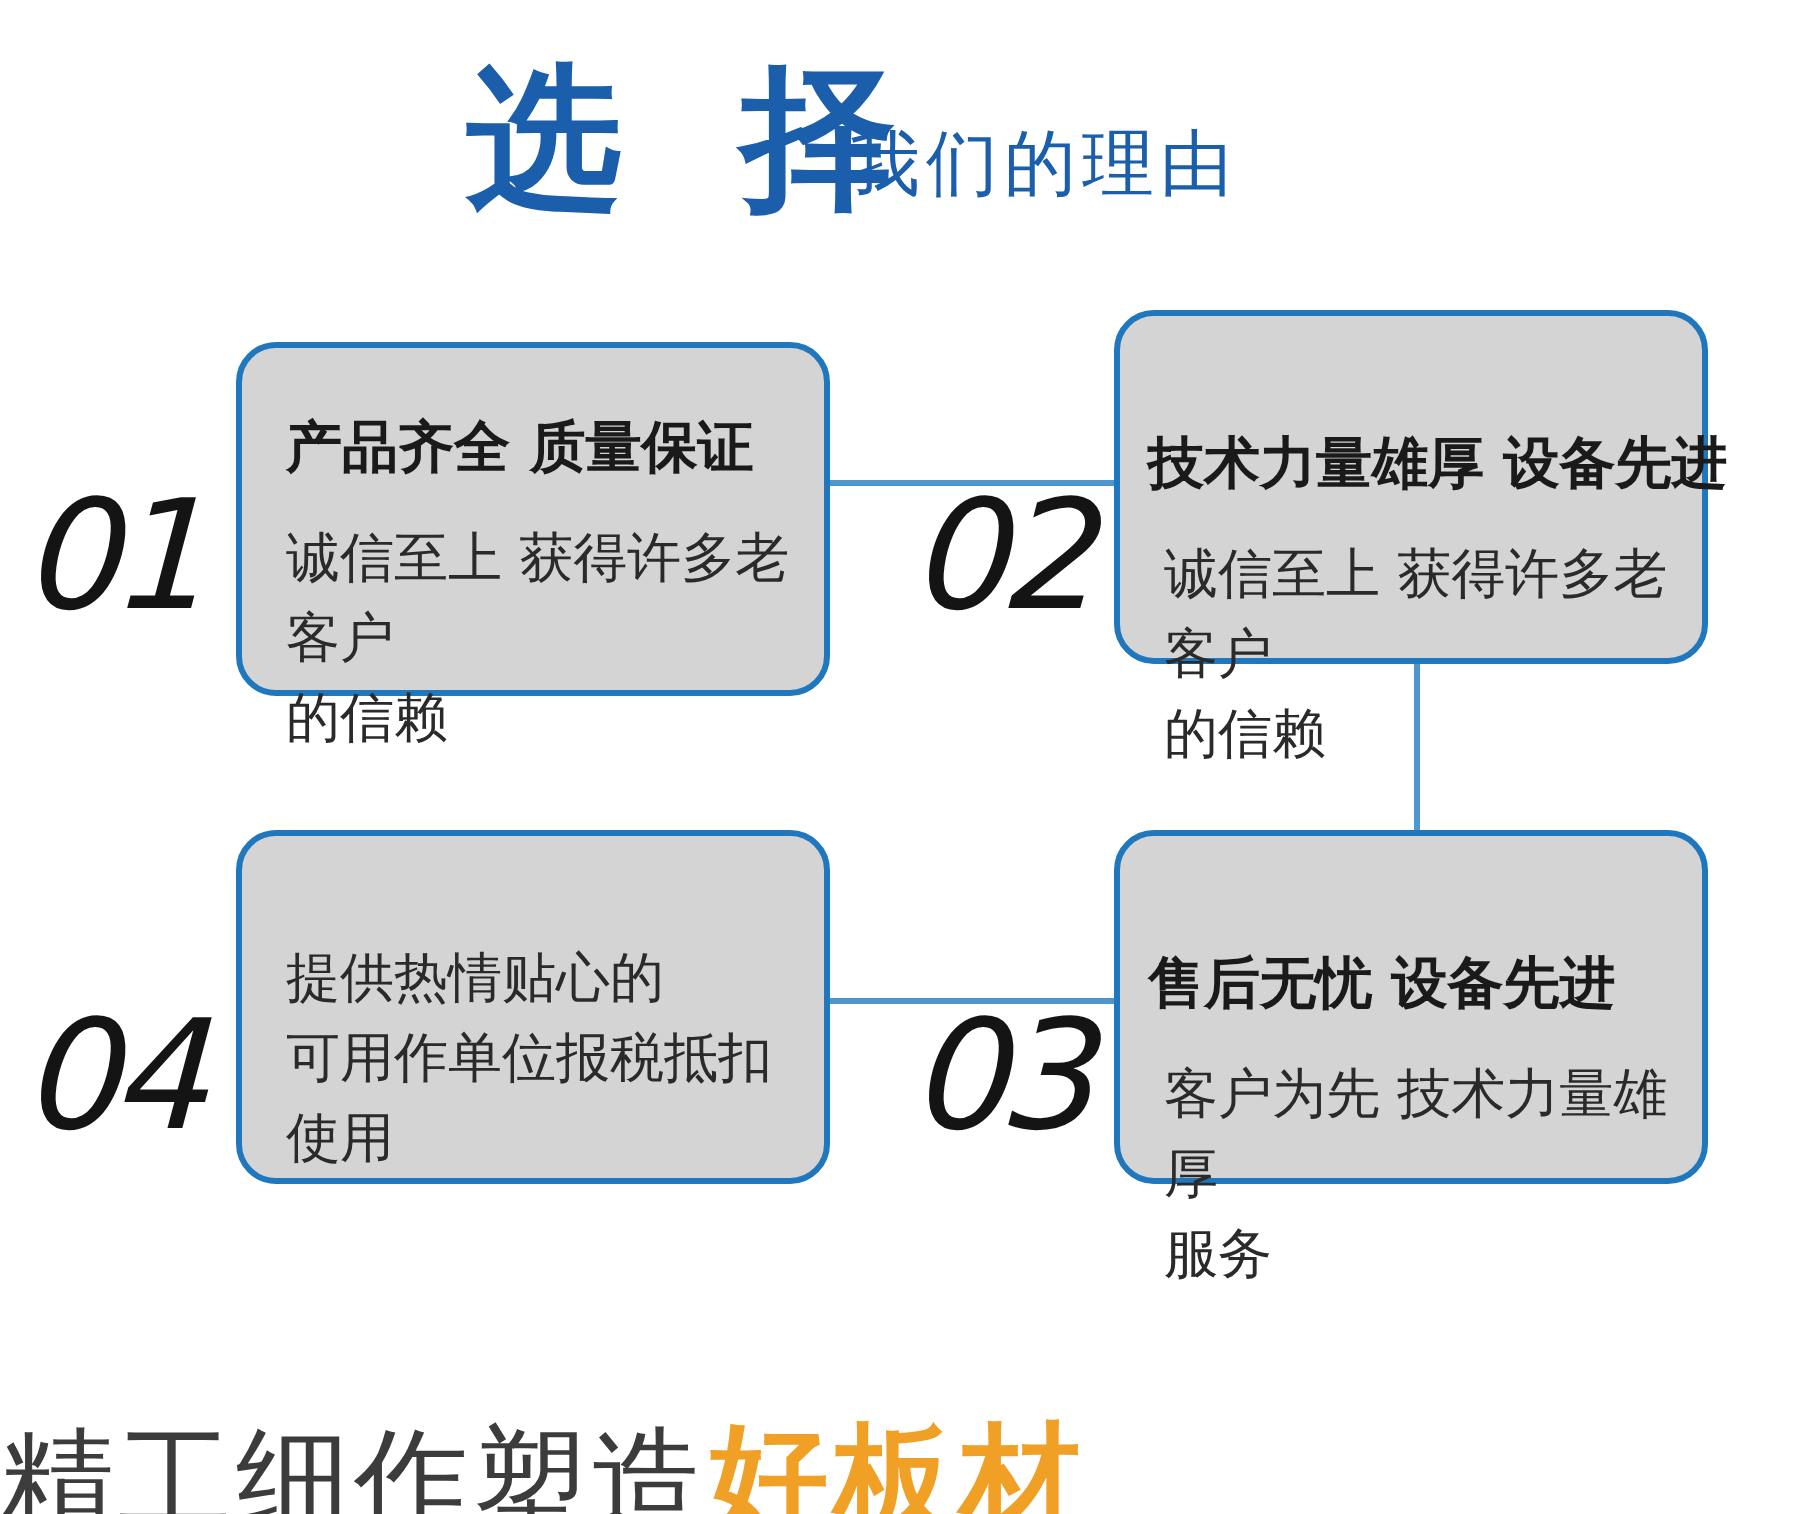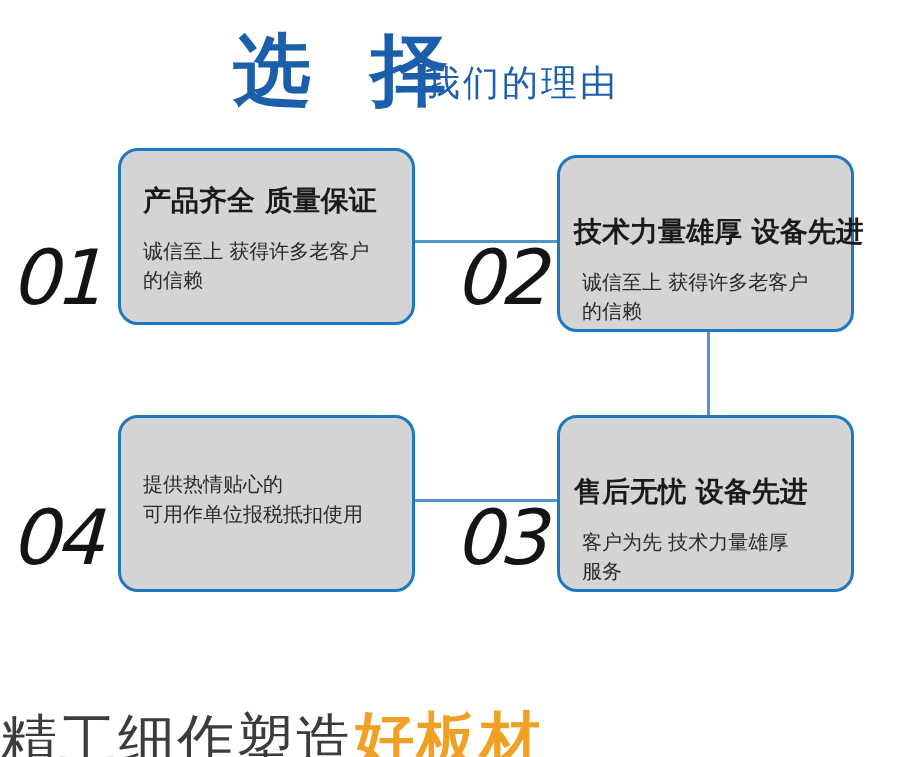--- a/index.html
+++ b/index.html
@@ -44,32 +44,32 @@
 
   
   .card{
     position:absolute;width:297px;height:177px;
     box-sizing:border-box;
     background:var(--card-bg);
     border:3px solid var(--card-border);
     border-radius:20px;
     padding:33px 10px 0 22px;
   }
-  .c1{left:118px;top:148px;}
+  .c1{left:118px;top:171px;}
   .c2{left:557px;top:155px;}
   .c3{left:118px;top:415px;}
   .c4{left:557px;top:415px;}
   .card-title{
     font-size:28px;font-weight:bold;color:#1a1a1a;
     white-space:nowrap;line-height:1.2;
   }
   .c2 .card-title,.c4 .card-title{margin-left:-8px;margin-top:24px;}
   .card-desc{
     margin-top:19px;
-    font-size:20px;color:#2a2a2a;line-height:1.48;
+    font-size:27px;color:#2a2a2a;line-height:1.48;
     white-space:pre-line;
   }
 
   
   .tagline{
     position:absolute;left:0;top:700px;width:768px;
     text-align:left;white-space:nowrap;
   }
   .tag-dark{
     font-size:57px;color:#3c3c3c;font-weight:normal;letter-spacing:2px;

